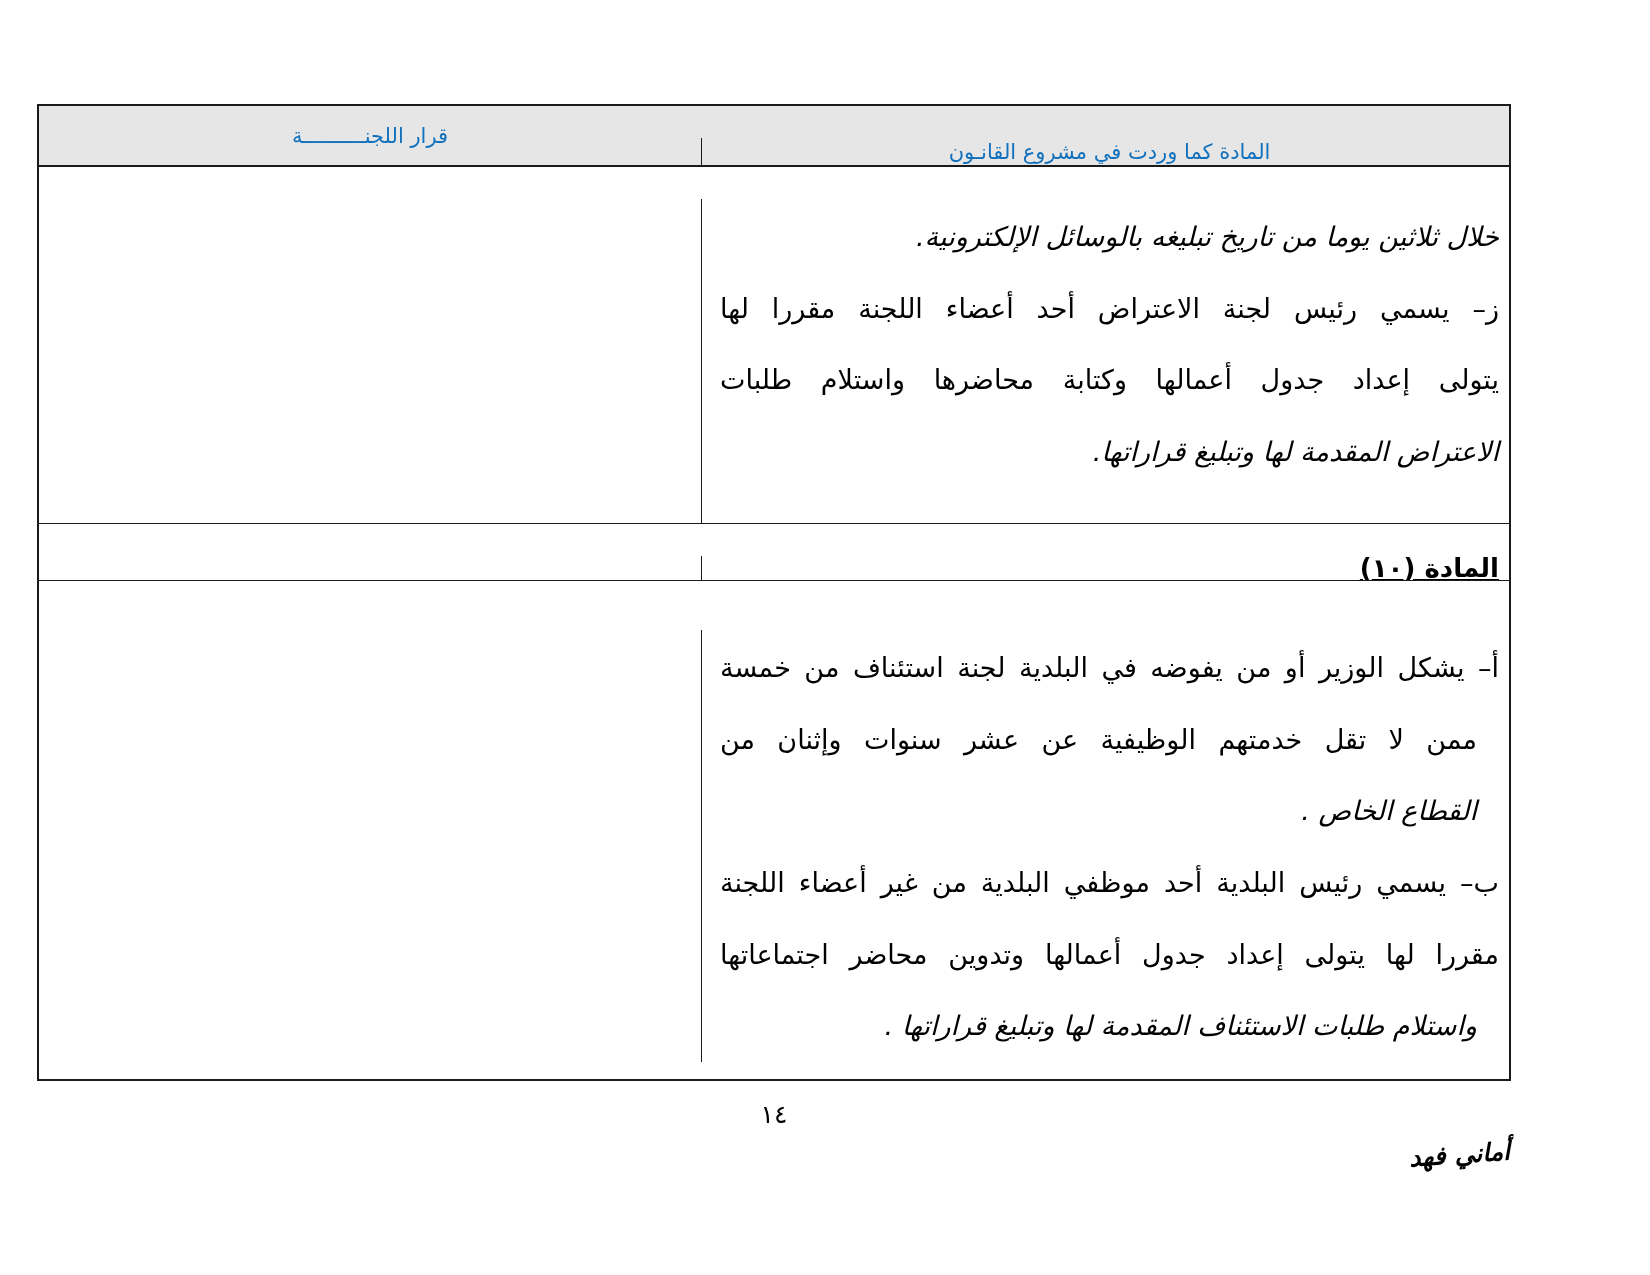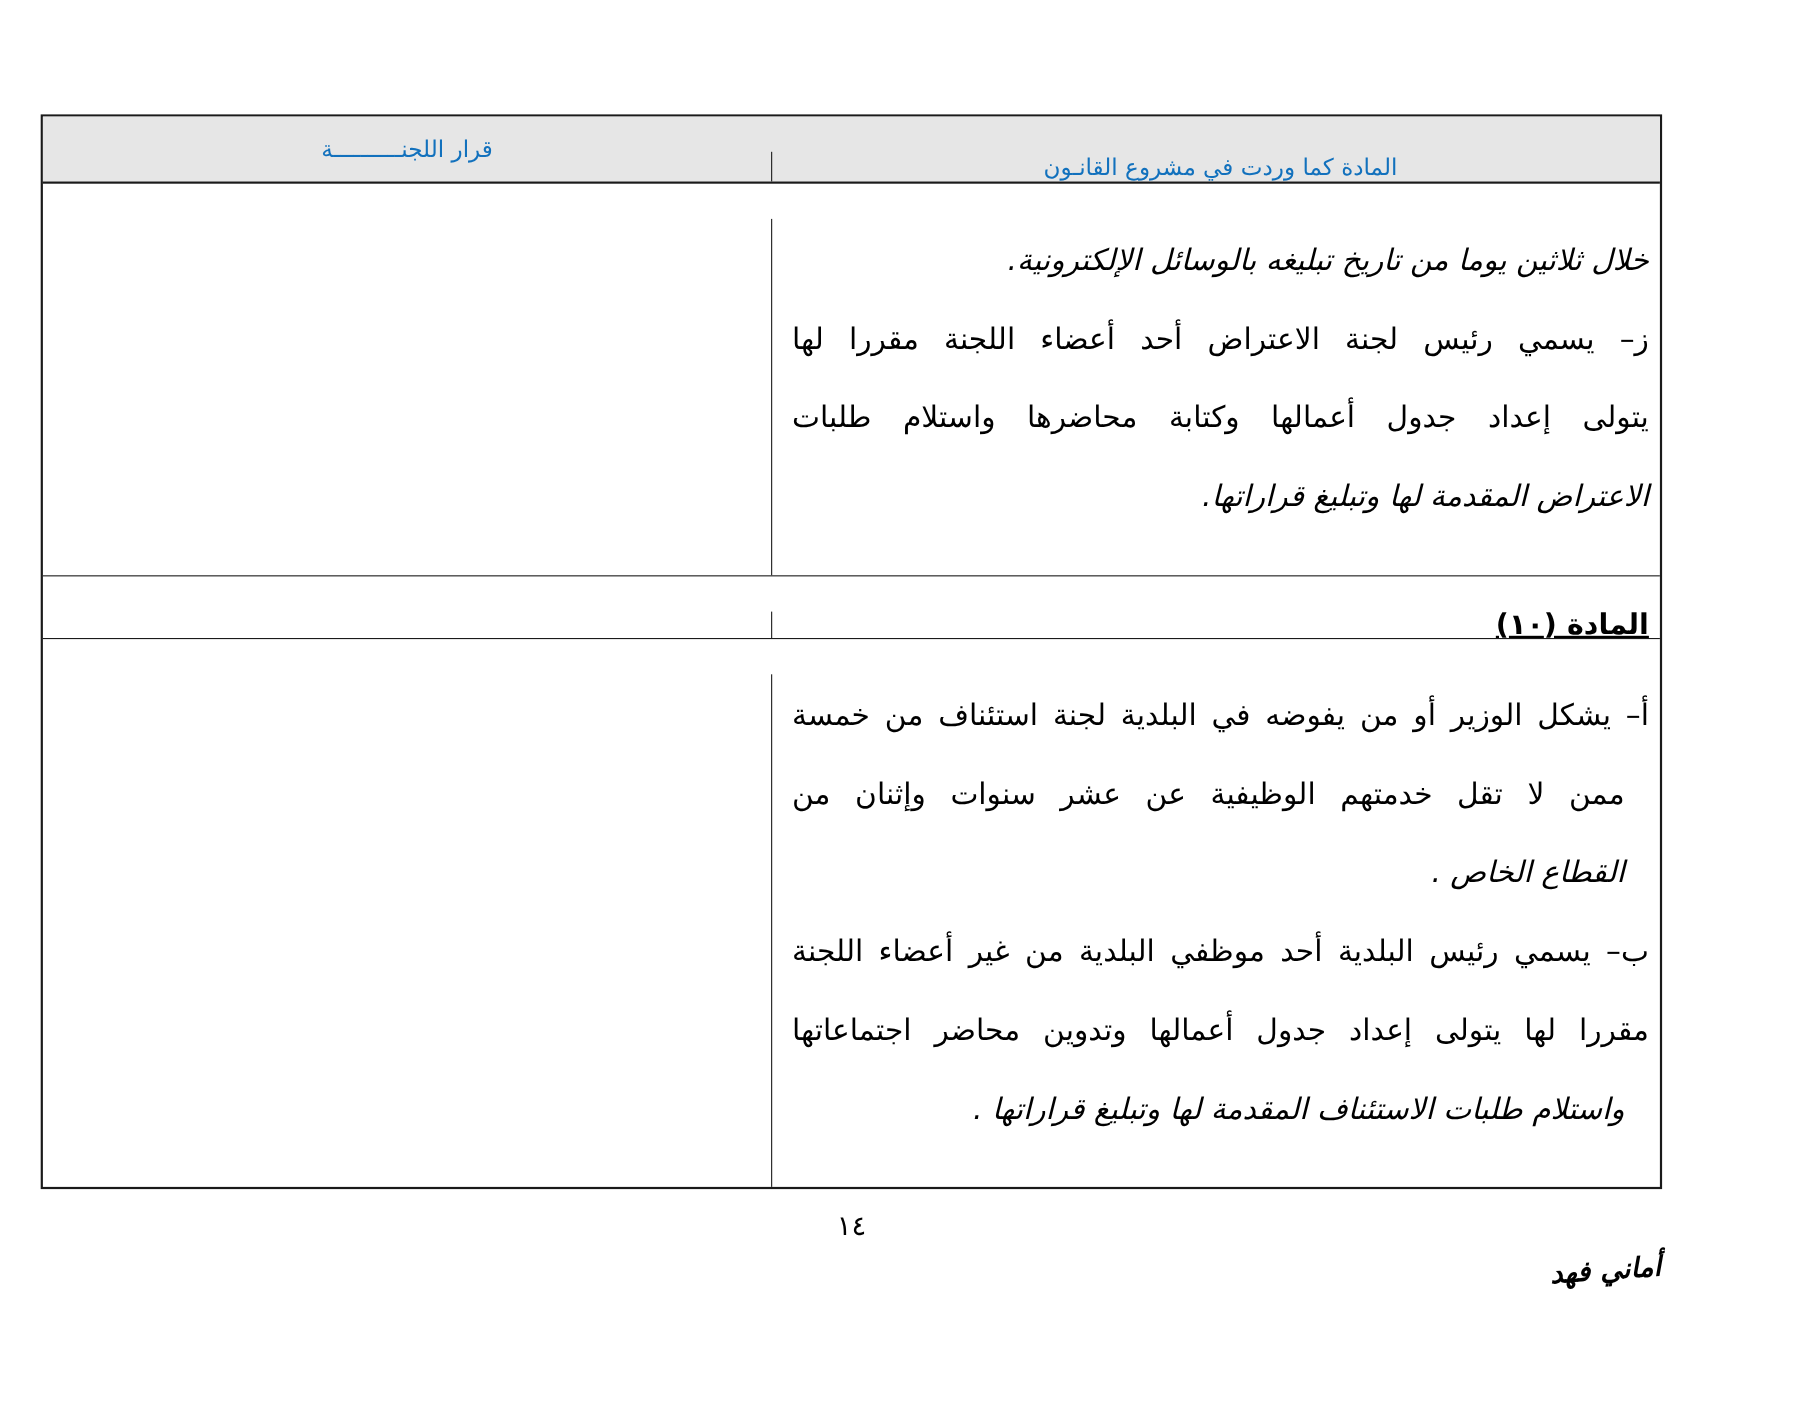--- a/index.html
+++ b/index.html
@@ -11,21 +11,21 @@
 
   .doc-table{
     position:absolute;left:37px;top:104px;width:1474px;height:977px;
     border:2px solid #1a1a1a;box-sizing:border-box;
     display:flex;flex-direction:column;direction:rtl;background:#fff;
   }
   .t-row{display:flex;box-sizing:border-box;width:100%;}
   .header-row{height:59px;background:#e6e6e6;}
   .row-body1{height:358px;border-top:2px solid #1a1a1a;}
   .row-article{height:57px;border-top:1.5px solid #1a1a1a;text-decoration:underline;}
-  .row-body2{flex:1;border-top:1.5px solid #1a1a1a;}
+  .row-body2{flex:1;border-top:1.5px solid #1a1a1a;align-items:center;}
 
   .cell{box-sizing:border-box;}
   .cell-law{
     width:808px;border-left:1.5px solid #1a1a1a;
     padding:0 10px 0 18px;overflow:hidden;margin-top:32px;
   }
   .cell-committee{flex:1;}
 
   .header-cell{
     display:flex;align-items:center;justify-content:center;

